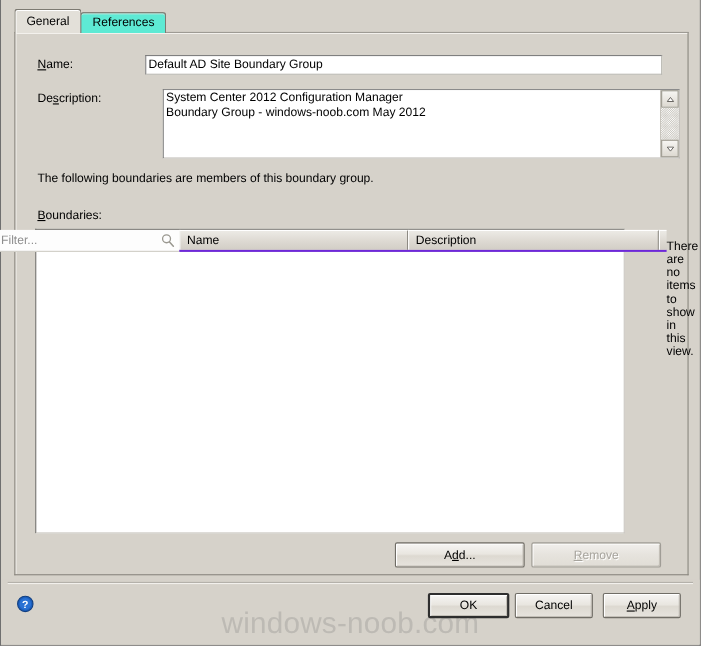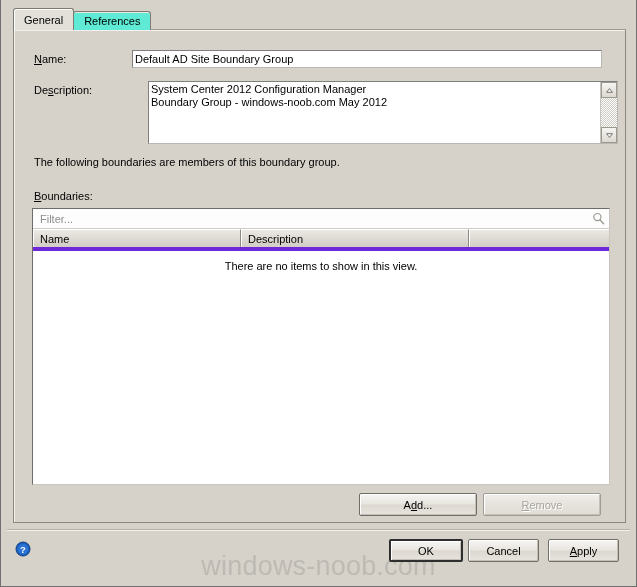--- a/index.html
+++ b/index.html
@@ -225,29 +225,29 @@
   .lbl-boundaries {
     left: 20px;
     top: 160px;
   }
 
   
   .listbox {
     position: absolute;
     left: 18px;
     top: 178px;
-    width: 578px;
+    width: 536px;
     height: 277px;
     box-sizing: border-box;
     background: #ffffff;
     border: 1px solid #6f6d68;
     border-right-color: #c8c5be;
     border-bottom-color: #c8c5be;
     display: flex;
-    flex-direction: column;
+    flex-direction: row;
     justify-content: center;
   }
   .filter-row {
     height: 19px;
     flex: 0 0 19px;
     background: #fdfdfd;
     border-bottom: 1px solid #cfccc5;
     display: flex;
     align-items: center;
     padding: 0 3px 0 5px;
@@ -262,21 +262,21 @@
     color: #000;
   }
   .filter-input::placeholder { color: #8e8e8e; opacity: 1; }
   .search-icon { flex: 0 0 auto; width: 15px; height: 15px; display:flex; align-items:center; justify-content:center;}
 
   .col-header {
     height: 18px;
     flex: 0 0 18px;
     display: flex;
     background: #d6d2ca;
-    border-bottom: 4px solid #6d28d9;
+    border-bottom: 2px solid #6d28d9;
   }
   .col {
     box-sizing: border-box;
     padding: 0 0 0 6px;
     display: flex;
     align-items: center;
     font-size: 11px;
     background: linear-gradient(to bottom, #eceae5 0%, #ddd9d2 55%, #d2cec6 100%);
     border-right: 1px solid #8d8a83;
     border-top: 1px solid #ffffff;

